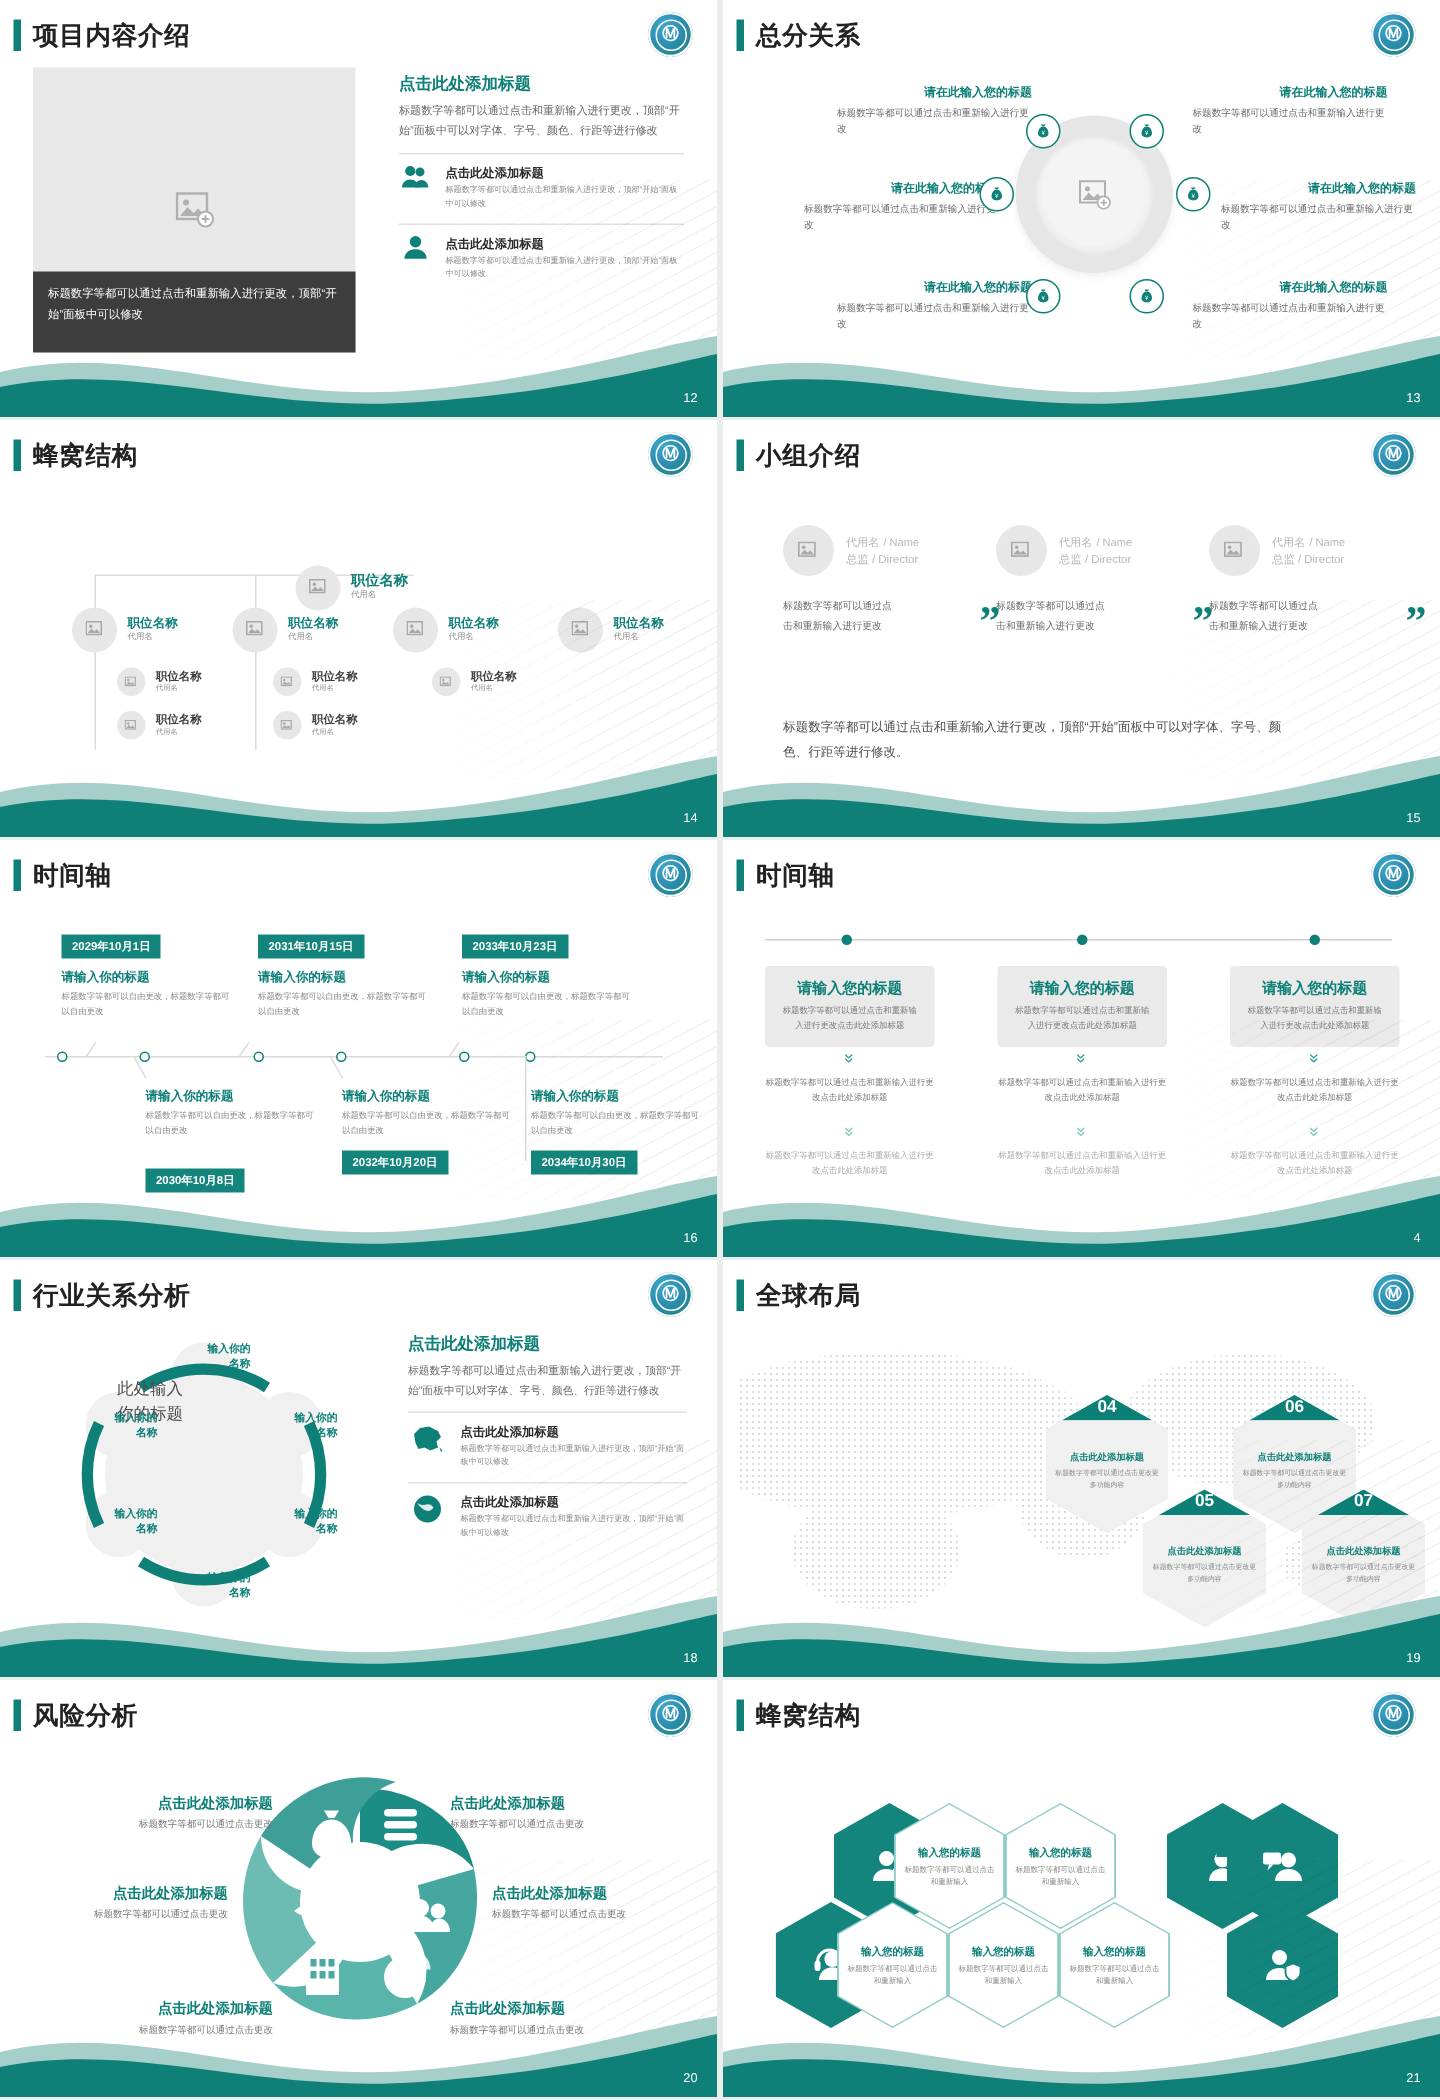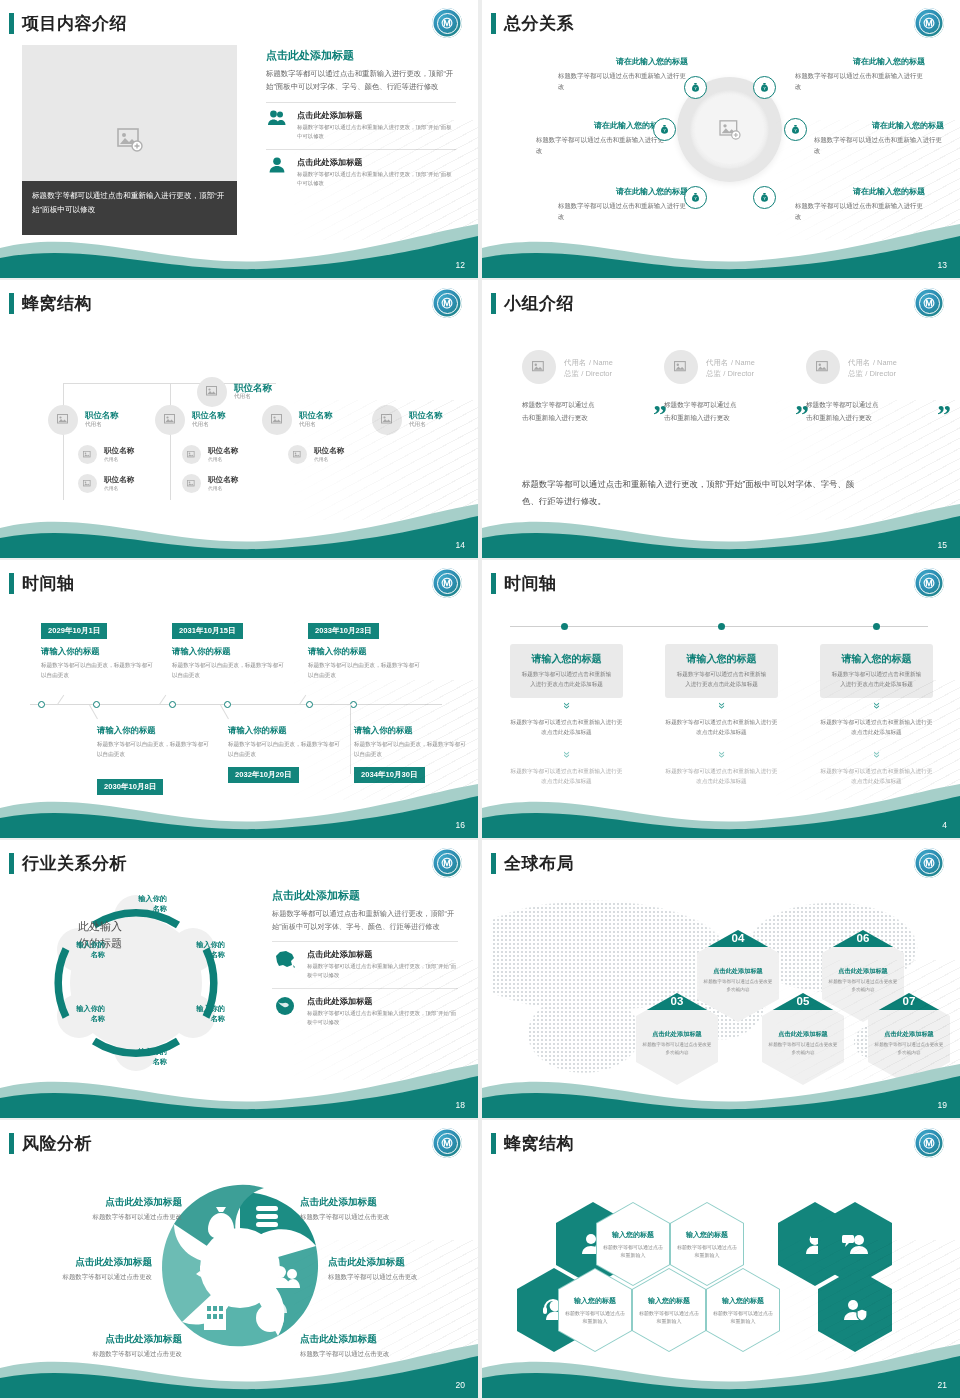--- a/index.html
+++ b/index.html
@@ -766,29 +766,20 @@
                               radial-gradient(ellipse 20% 30% at 20% 76%,#000 60%,transparent 62%),
                               radial-gradient(ellipse 16% 34% at 50% 58%,#000 60%,transparent 62%),
                               radial-gradient(ellipse 30% 34% at 74% 36%,#000 60%,transparent 62%),
                               radial-gradient(ellipse 12% 16% at 86% 80%,#000 60%,transparent 62%);
            mask-image:radial-gradient(ellipse 48% 42% at 22% 40%,#000 60%,transparent 62%),
                       radial-gradient(ellipse 20% 30% at 20% 76%,#000 60%,transparent 62%),
                       radial-gradient(ellipse 16% 34% at 50% 58%,#000 60%,transparent 62%),
                       radial-gradient(ellipse 30% 34% at 74% 36%,#000 60%,transparent 62%),
                       radial-gradient(ellipse 12% 16% at 86% 80%,#000 60%,transparent 62%);"></div>
 
-  <div class="hexcard" style="left:154px;top:153px">
-    <div class="hexbody">
-      <div class="hexcap">
-            <span>03</span>
-          </div>
-      <h4>点击此处添加标题</h4>
-      <p>标题数字等都可以通过点击更改更多功能内容</p>
-    </div>
-  </div>
   <div class="hexcard" style="left:215px;top:90px">
     <div class="hexbody">
       <div class="hexcap">
             <span>04</span>
           </div>
       <h4>点击此处添加标题</h4>
       <p>标题数字等都可以通过点击更改更多功能内容</p>
     </div>
   </div>
   <div class="hexcard" style="left:280px;top:153px">

